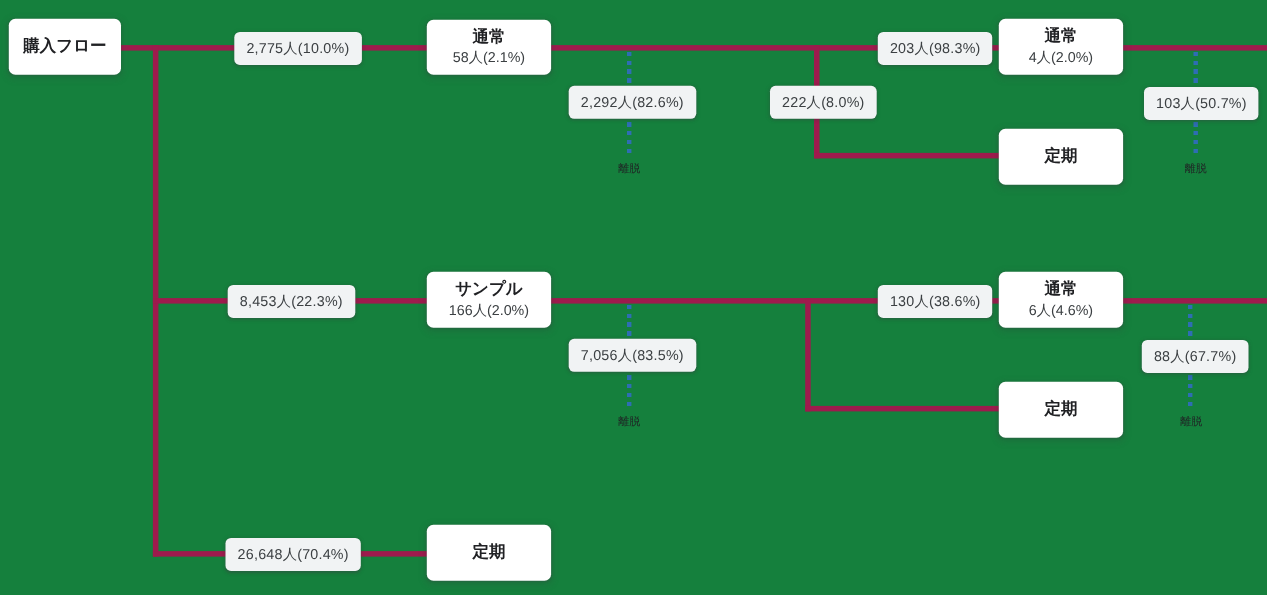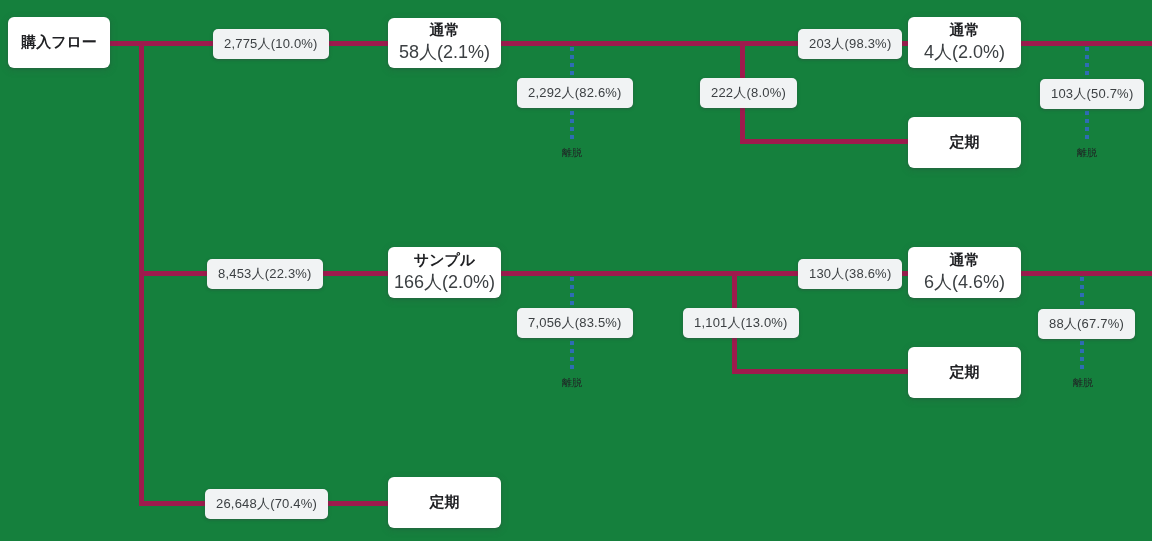--- a/index.html
+++ b/index.html
@@ -11,21 +11,21 @@
   .vl{position:absolute;width:5px;background:#9e1b4d;z-index:1;}
   .dl{position:absolute;width:4px;z-index:1;
       background:repeating-linear-gradient(to bottom,#2e6db4 0 4px,transparent 4px 8px);}
   .node{
     position:absolute;width:113px;height:51px;background:#ffffff;border-radius:6px;
     box-shadow:0 1px 2px rgba(60,64,67,.30),0 2px 6px 2px rgba(60,64,67,.15);
     display:flex;flex-direction:column;align-items:center;justify-content:center;
     z-index:2;text-align:center;
   }
   .nt{font-size:15px;font-weight:700;color:#202124;line-height:1.25;}
-  .ns{font-size:18px;color:#3c4043;line-height:1.3;margin-top:1px;}
+  .ns{font-size:13px;color:#3c4043;line-height:1.3;margin-top:1px;}
   .pill{
     position:absolute;background:#f1f3f4;border-radius:5px;padding:7px 11px;
     font-size:13px;color:#3c4043;letter-spacing:.2px;white-space:nowrap;line-height:16px;
     box-shadow:0 1px 2px rgba(60,64,67,.30),0 1px 3px 1px rgba(60,64,67,.15);
     z-index:2;
   }
   .exit{
     position:absolute;transform:translateX(-50%);font-size:10px;color:#202124;
     z-index:2;white-space:nowrap;
   }
@@ -87,21 +87,20 @@
 
   <div class="pill" style="left:213px;top:29px">2,775人(10.0%)</div>
   <div class="pill" style="left:798px;top:29px">203人(98.3%)</div>
   <div class="pill" style="left:517px;top:78px">2,292人(82.6%)</div>
   <div class="pill" style="left:700px;top:78px">222人(8.0%)</div>
   <div class="pill" style="left:1040px;top:79px">103人(50.7%)</div>
 
   <div class="pill" style="left:207px;top:259px">8,453人(22.3%)</div>
   <div class="pill" style="left:798px;top:259px">130人(38.6%)</div>
   <div class="pill" style="left:517px;top:308px">7,056人(83.5%)</div>
-  <div class="pill" style="left:683px;top:308px">1,101人(13.0%)</div>
   <div class="pill" style="left:1038px;top:309px">88人(67.7%)</div>
 
   <div class="pill" style="left:205px;top:489px">26,648人(70.4%)</div>
 
   <div class="exit" style="left:572px;top:146px">離脱</div>
   <div class="exit" style="left:1087px;top:146px">離脱</div>
   <div class="exit" style="left:572px;top:376px">離脱</div>
   <div class="exit" style="left:1083px;top:376px">離脱</div>
 
 </div>

